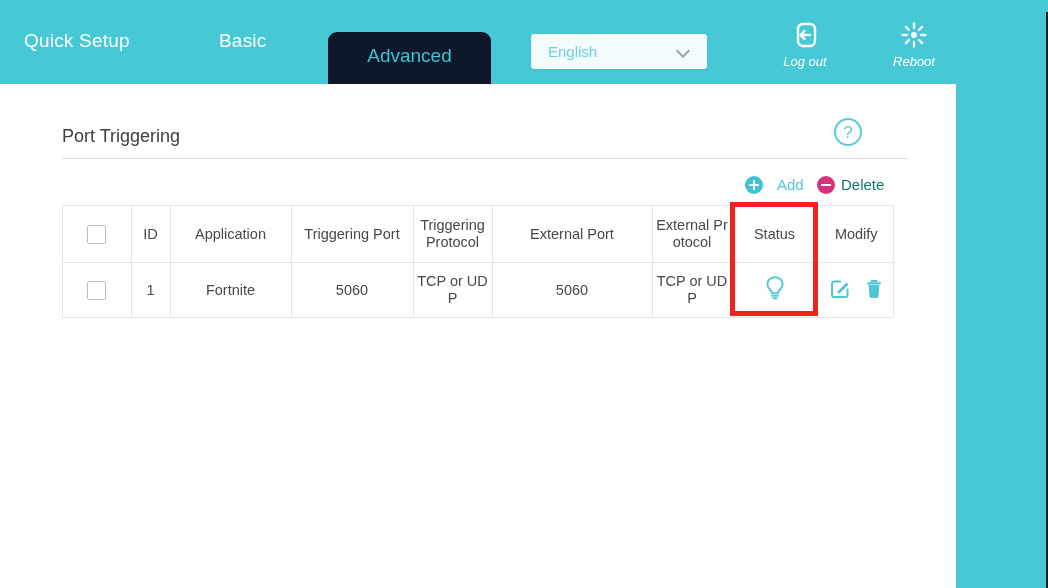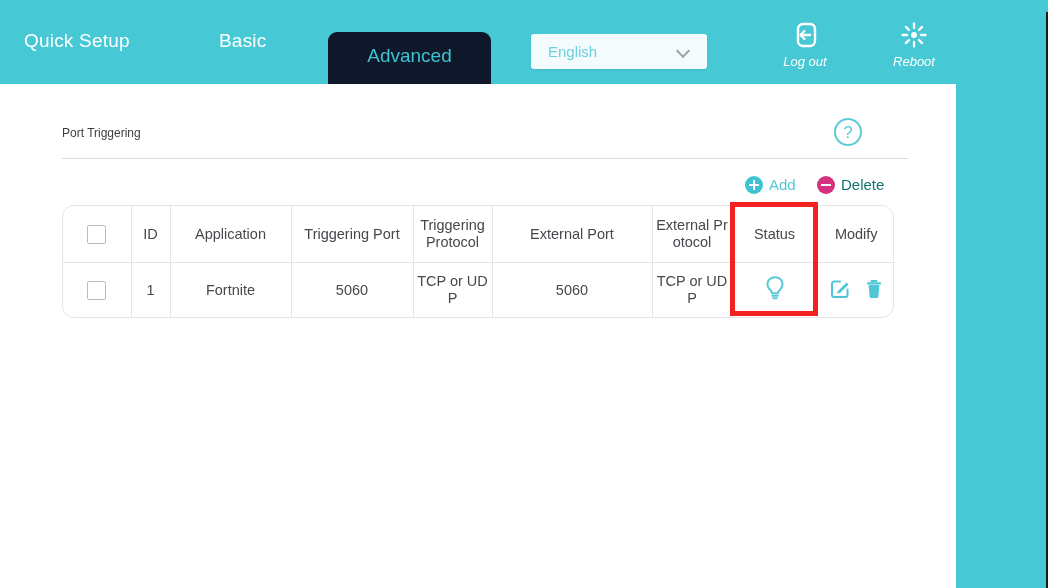--- a/index.html
+++ b/index.html
@@ -123,21 +123,21 @@
     top: 72px;
     width: 956px;
     height: 514px;
     background: #ffffff;
   }
 
   .page-title {
     position: absolute;
     left: 62px;
     top: 42px;
-    font-size: 12px;
+    font-size: 18px;
     color: #3c4043;
   }
   .title-rule {
     position: absolute;
     left: 62px;
     top: 74px;
     width: 846px;
     height: 1px;
     background: #dcdcdc;
   }
@@ -185,33 +185,33 @@
     background: #ffffff;
   }
   .act .txt {
     position: absolute;
     left: 24px;
     top: 2px;
     font-size: 15px;
   }
   .act-add { left: 0; }
   .act-add .dot { background: #3fc3d2; }
-  .act-add .txt { color: #53c9d6; }
+  .act-add .txt { color: #53c9d6; margin-left: 8px; }
   .act-del { left: 72px; }
   .act-del .dot { background: #d6317f; }
   .act-del .txt { color: #0f766e; }
 
   
   .tbl {
     position: absolute;
     left: 62px;
     top: 121px;
     width: 832px;
     border: 1px solid #e3e5e6;
-    border-radius: 12px;
+    border-radius: 0;
     border-collapse: collapse;
     background: #fff;
     box-sizing: border-box;
   }
   table.grid {
     border-collapse: collapse;
     width: 832px;
     table-layout: fixed;
   }
   table.grid th, table.grid td {

